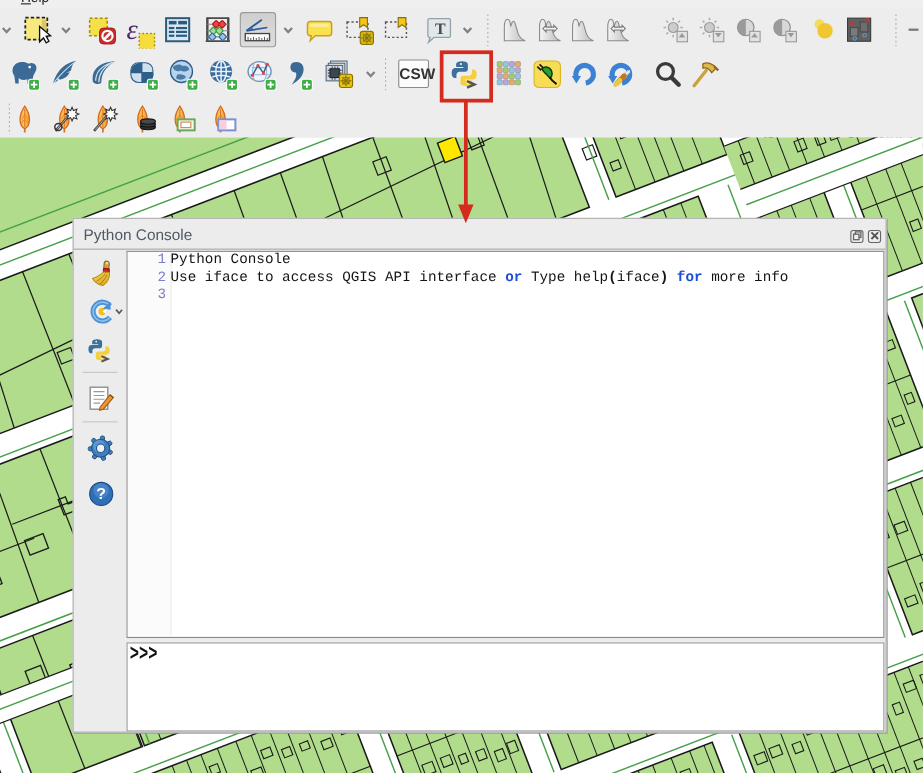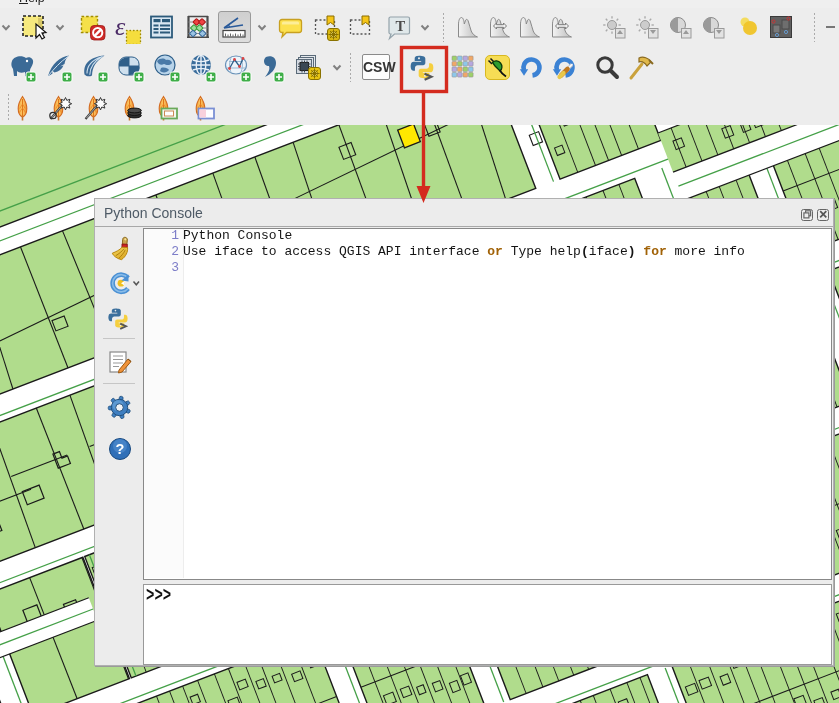--- a/index.html
+++ b/index.html
@@ -1,23 +1,23 @@
 <!DOCTYPE html>
 <html><head><meta charset="utf-8"><style>
 html,body{margin:0;padding:0;width:839px;height:703px;overflow:hidden;background:#ededed;font-family:"Liberation Sans",sans-serif;}
 .abs{position:absolute;}
-#console{position:absolute;left:66px;top:198px;width:740px;height:468px;background:#ececec;border:1px solid #b0b0b0;box-sizing:border-box;box-shadow:1px 1px 0 #9a9a9a;margin-left:28px;}
+#console{position:absolute;left:66px;top:198px;width:740px;height:468px;background:#ececec;border:1px solid #b0b0b0;box-sizing:border-box;box-shadow:1px 1px 0 #9a9a9a;}
 #ctitle{position:absolute;left:9px;top:6px;font-size:14px;color:#4e5a66;}
 #cline{position:absolute;left:0;top:27px;width:738px;height:1px;background:#a8a8a8;}
 .cbtn{position:absolute;top:10px;width:12px;height:12px;border:1.4px solid #666;border-radius:2.5px;box-sizing:border-box;}
 .cbtn svg{display:block;margin:0.4px auto 0;}
 #cout{position:absolute;left:48px;top:29px;width:689px;height:352px;background:#fff;border:1px solid #888;box-sizing:border-box;overflow:hidden;}
 #cgut{position:absolute;left:0;top:0;width:40px;height:350px;background:#fbfbfb;border-right:1px solid #ededed;color:#7d7dc8;font-family:"Liberation Mono",monospace;font-size:13px;line-height:16px;text-align:right;padding:0 4px 0 0;box-sizing:border-box;margin-top:-1px;}
 #ctext{position:absolute;left:39px;top:-1px;font-family:"Liberation Mono",monospace;font-size:13px;line-height:16px;color:#141414;white-space:pre;}
-#ctext b.k{color:#a16207;font-weight:bold;}
+#ctext b.k{color:#1d4ed8;font-weight:bold;}
 #cin{position:absolute;left:48px;top:385px;width:689px;height:81px;background:#fff;border:1px solid #999;box-sizing:border-box;font-family:"Liberation Mono",monospace;font-size:14px;font-weight:bold;color:#111;padding:0;}
 </style></head><body>
 <div class="abs" style="left:0;top:0;width:839px;height:8px;overflow:hidden;background:#efefef">
     <span style="position:absolute;left:19px;top:-9px;font-size:12.5px;color:#222"><u>H</u>elp</span>
   </div>
 <svg class="abs" style="left:0;top:125px" width="839" height="578" viewBox="0 0 839 578">
     <rect x="0" y="0" width="839" height="578" fill="#ffffff"></rect>
     <g transform="translate(0,102) rotate(-21.0)">
       <rect x="-430" y="-560" width="1350" height="560" fill="#b0dc8c" stroke="#1a1a1a" stroke-width="1.4"></rect>
       <line x1="395" y1="-300" x2="372" y2="0" stroke="#1a1a1a" stroke-width="1.1"></line>

